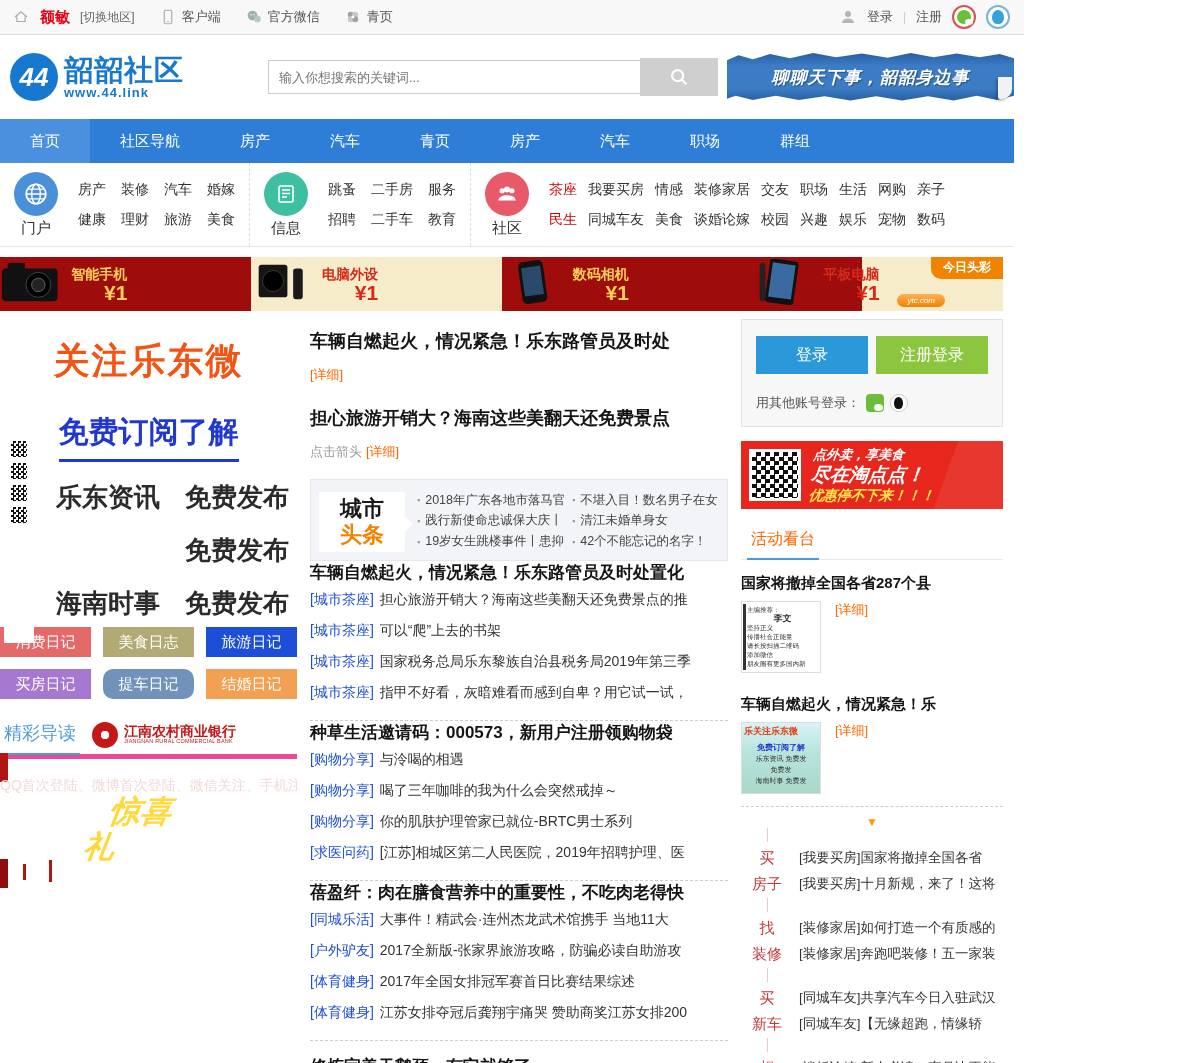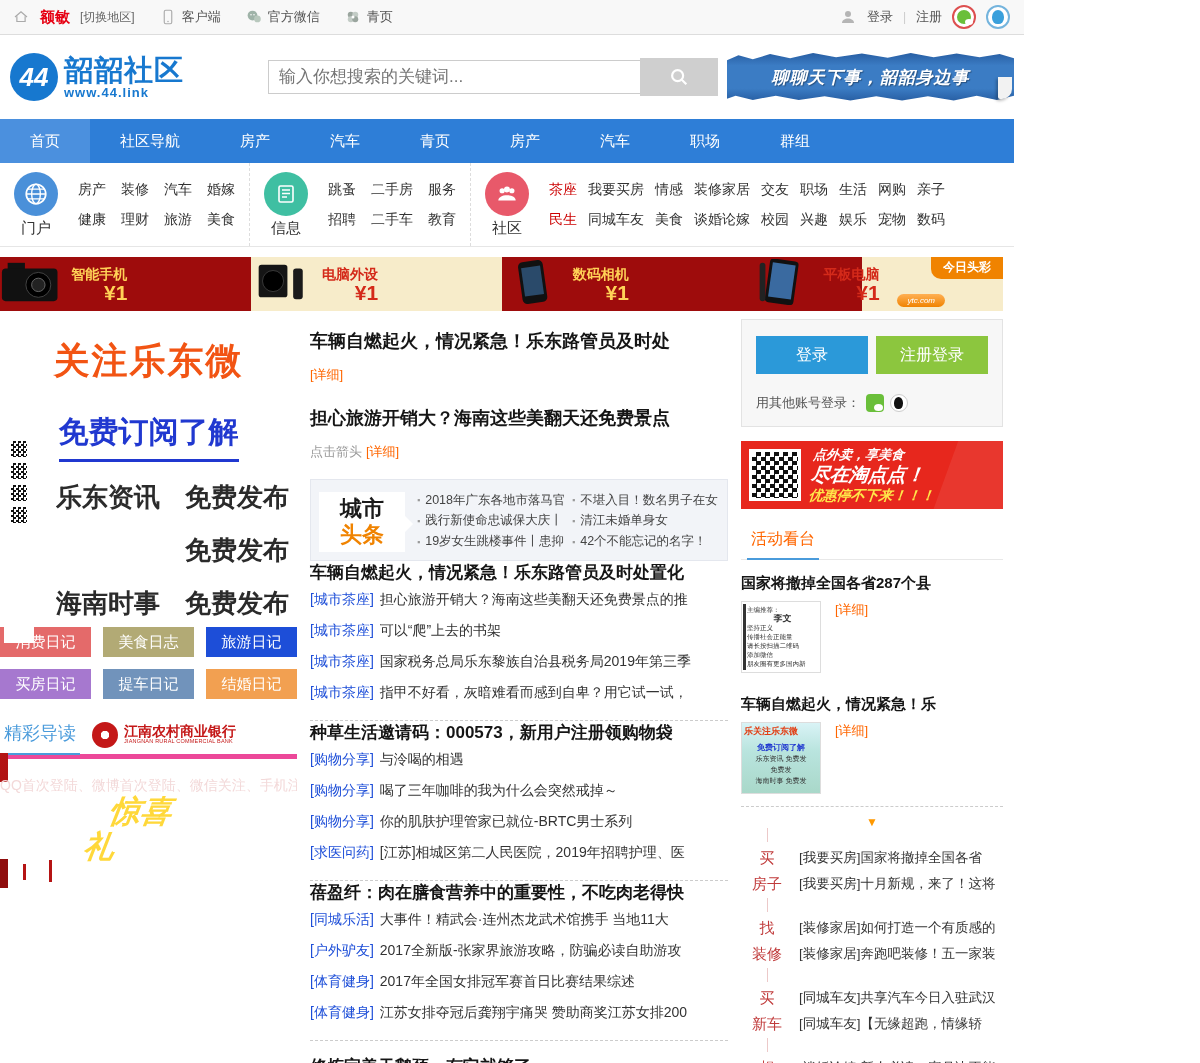--- a/index.html
+++ b/index.html
@@ -21,21 +21,21 @@
   .av-wx i:after{content:'';position:absolute;right:-2px;bottom:-1px;width:8px;height:6px;background:#fff;border-radius:50%;}
   .av-qq{border:2px solid #74b4dd;background:#fff;}
   .av-qq i{width:12px;height:14px;border-radius:50% 50% 45% 45%;background:#3aa0dc;display:block;}
   
   .header{width:1024px;height:84px;display:flex;align-items:center;box-sizing:border-box;padding:0 10px;}
   .logo{display:flex;align-items:center;gap:6px;width:248px;}
   .logo-circle{width:48px;height:48px;border-radius:50%;background:#1778cf;color:#fff;font-size:26px;font-weight:700;display:flex;align-items:center;justify-content:center;font-style:italic;}
   .logo-txt .cn{color:#1778cf;font-size:29px;font-weight:700;letter-spacing:1px;line-height:30px;}
   .logo-txt .url{color:#1778cf;font-size:13px;font-weight:700;letter-spacing:1px;}
   .search{display:flex;align-items:center;margin-left:10px;}
-  .search input{width:372px;height:34px;border:1px solid #ccc;border-right:none;box-sizing:border-box;padding:0 10px;font-size:17px;color:#999;outline:none;}
+  .search input{width:372px;height:34px;border:1px solid #ccc;border-right:none;box-sizing:border-box;padding:0 10px;font-size:13px;color:#999;outline:none;}
   .search button{width:78px;height:38px;background:#cfcfcf;border:none;display:flex;align-items:center;justify-content:center;cursor:pointer;}
   .banner{margin-left:auto;width:287px;height:52px;position:relative;background:#fff;}
   .banner-in{position:absolute;inset:0;background:linear-gradient(180deg,#255a9e 0%,#3b7cc4 28%,#3b7cc4 72%,#255a9e 100%);clip-path:polygon(0 18%,4% 8%,9% 16%,15% 6%,22% 14%,30% 4%,38% 12%,47% 5%,56% 13%,64% 4%,72% 12%,80% 5%,88% 12%,95% 6%,100% 14%,100% 86%,94% 94%,87% 86%,79% 95%,70% 87%,61% 95%,52% 87%,43% 95%,34% 87%,25% 94%,17% 86%,9% 94%,3% 86%,0 92%);display:flex;align-items:center;justify-content:center;}
   .banner-in span{color:#fff;font-size:17px;font-weight:700;font-style:italic;letter-spacing:1px;text-shadow:1px 1px 1px rgba(0,0,0,.35);}
   .banner-curl{position:absolute;right:2px;bottom:4px;width:14px;height:22px;background:#f2f2f2;border-radius:0 0 10px 2px;box-shadow:-2px 2px 3px rgba(0,0,0,.25);}
   
   .nav{width:1014px;height:44px;background:#2e7ed7;display:flex;align-items:stretch;}
   .nav-item{color:#fff;font-size:15px;display:flex;align-items:center;padding:0 30px;}
   .nav-item.active{background:#4b90de;}
   
@@ -431,21 +431,21 @@
               <span class="pr-l">海南时事</span>
               <span class="pr-r">免费发布</span>
             </div>
           </div>
       </a>
       <div class="diary" id="diary">
           <a style="background: rgb(228, 106, 106);">消费日记</a>
           <a style="background: rgb(178, 170, 117);">美食日志</a>
           <a style="background: #1d4ed8;">旅游日记</a>
           <a style="background: rgb(166, 120, 207);">买房日记</a>
-          <a style="background: rgb(113, 147, 187);">提车日记</a>
+          <a style="background: rgb(113, 147, 187); border-radius: 10px;">提车日记</a>
           <a style="background: rgb(242, 160, 81);">结婚日记</a>
         </div>
       <div class="hl-row">
         <span class="hl-title">精彩导读</span>
         <a class="bank">
           <span class="bank-ico"></span>
           <span>
             <div class="bank-n">江南农村商业银行</div>
             <div class="bank-e">JIANGNAN RURAL COMMERCIAL BANK</div>
           </span>

